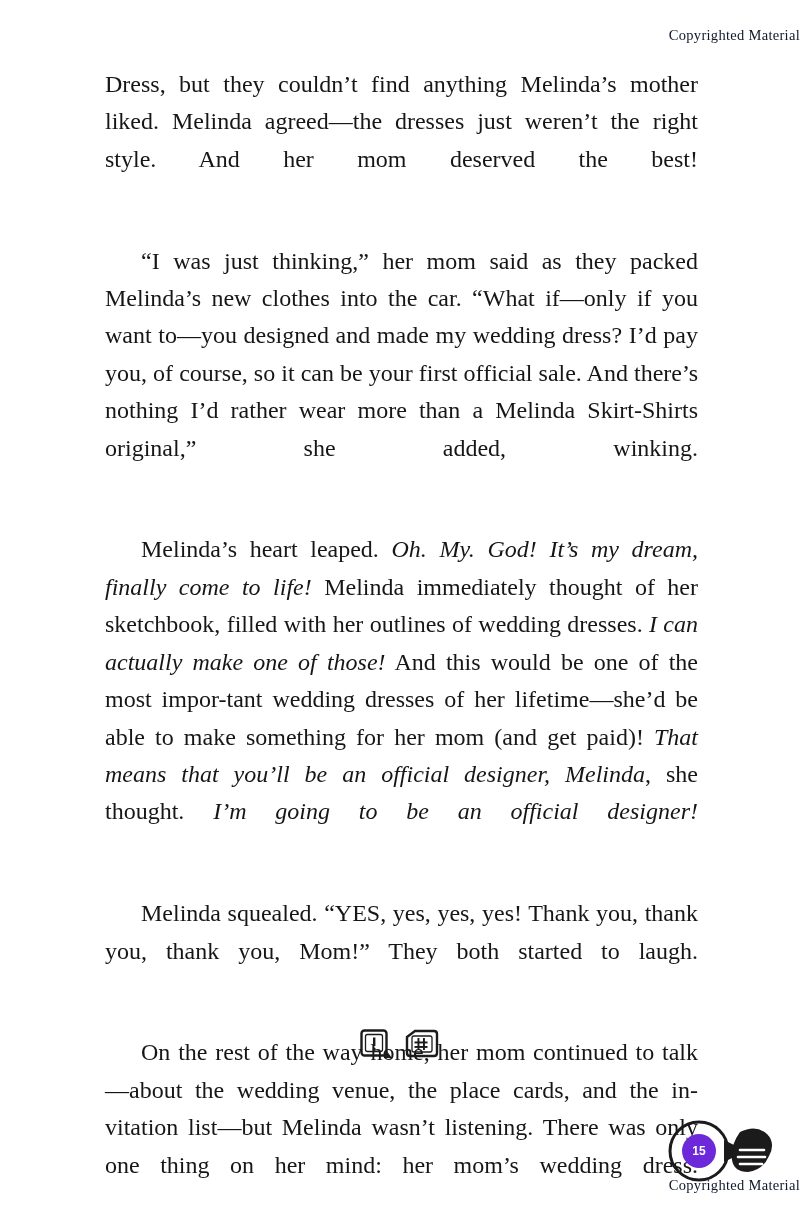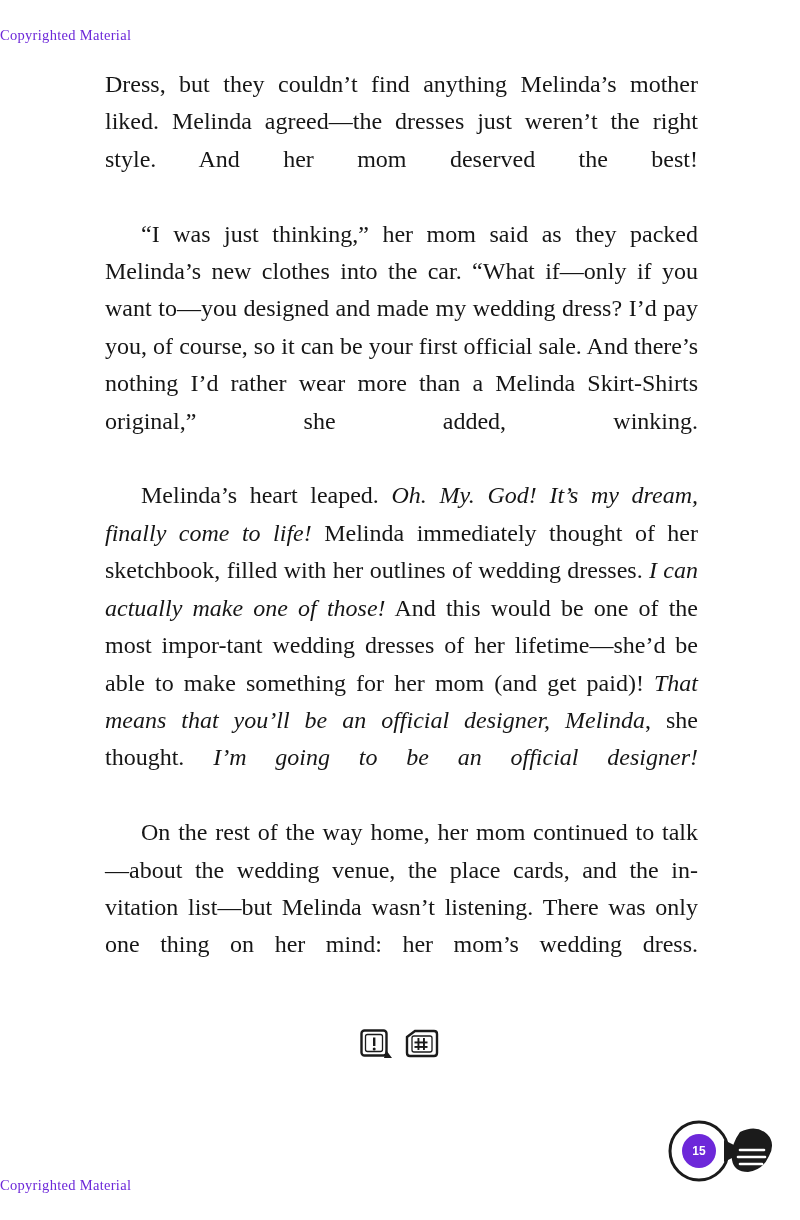--- a/index.html
+++ b/index.html
@@ -18,25 +18,25 @@
 
   .page {
     position: absolute;
     inset: 0;
   }
 
   .watermark {
     position: absolute;
     left: 0;
     right: 0;
-    text-align: left;
+    text-align: right;
     font-family: "Liberation Serif", serif;
     font-size: 14.5px;
     letter-spacing: 0.3px;
-    color: #6d28d9;
+    color: #0f172a;
   }
   .watermark.top { top: 27px; }
   .watermark.bottom { top: 1177px; }
 
   .text-column {
     position: absolute;
     left: 105px;
     top: 66px;
     width: 593px;
   }
@@ -46,20 +46,21 @@
     font-size: 24px;
     line-height: 37.4px;
     text-align: justify;
     text-justify: inter-word;
     color: #161616;
     -webkit-hyphens: manual;
     hyphens: manual;
   }
   p.para.indent {
     text-indent: 36px;
+    margin-top: 27px;
   }
   p.para .i {
     font-style: italic;
   }
 
   
   p.para::after {
     content: "";
     display: inline-block;
     width: 100%;
@@ -108,20 +109,21 @@
 <body>
 
 <div class="page">
 
   <div class="watermark top">Copyrighted Material</div>
 
   <div class="text-column">
     <p class="para" id="p1"><span>Dress, but they couldn’t find anything Melinda’s mother liked. Melinda agreed—the dresses just weren’t the right style. And her mom deserved the best!</span></p>
     <p class="para indent" id="p2"><span>“I was just thinking,” her mom said as they packed Melinda’s new clothes into the car. “What if—only if you want to—you designed and made my wedding dress? I’d pay you, of course, so it can be your first official sale. And there’s nothing I’d rather wear more than a Melinda Skirt-Shirts original,” she added, winking.</span></p>
     <p class="para indent" id="p3"><span>Melinda’s heart leaped. </span><span class="i">Oh. My. God! It’s my dream, finally come to life!</span><span> Melinda immediately thought of her sketchbook, filled with her outlines of wedding dresses. </span><span class="i">I can actually make one of those!</span><span> And this would be one of the most impor-tant wedding dresses of her lifetime—she’d be able to make something for her mom (and get paid)! </span><span class="i">That means that you’ll be an official designer, Melinda</span><span>, she thought. </span><span class="i">I’m going to be an official designer!</span></p>
+    <p class="para indent" id="p5"><span>Melinda squealed. “YES, yes, yes, yes! Thank you, thank you, thank you, Mom!” They both started to laugh.</span></p>
     <p class="para indent" id="p6"><span>On the rest of the way home, her mom continued to talk—about the wedding venue, the place cards, and the in-vitation list—but Melinda wasn’t listening. There was only one thing on her mind: her mom’s wedding dress.</span></p>
   </div>
 
   <div class="ornament-row">
     <svg class="orn" width="34" height="38" viewBox="0 0 34 38">
       <rect x="2.5" y="2.5" width="25" height="25" rx="3" ry="3" fill="none" stroke="#1b1b1b" stroke-width="2.4"></rect>
       <rect x="6.5" y="6.5" width="17" height="17" rx="2" ry="2" fill="none" stroke="#1b1b1b" stroke-width="1.3"></rect>
       <rect x="14" y="9.5" width="2.4" height="8.5" fill="#1b1b1b"></rect>
       <circle cx="15.2" cy="21" r="1.5" fill="#1b1b1b"></circle>
       <path d="M27 22 L33 30 L25 30 Z" fill="#1b1b1b"></path>

